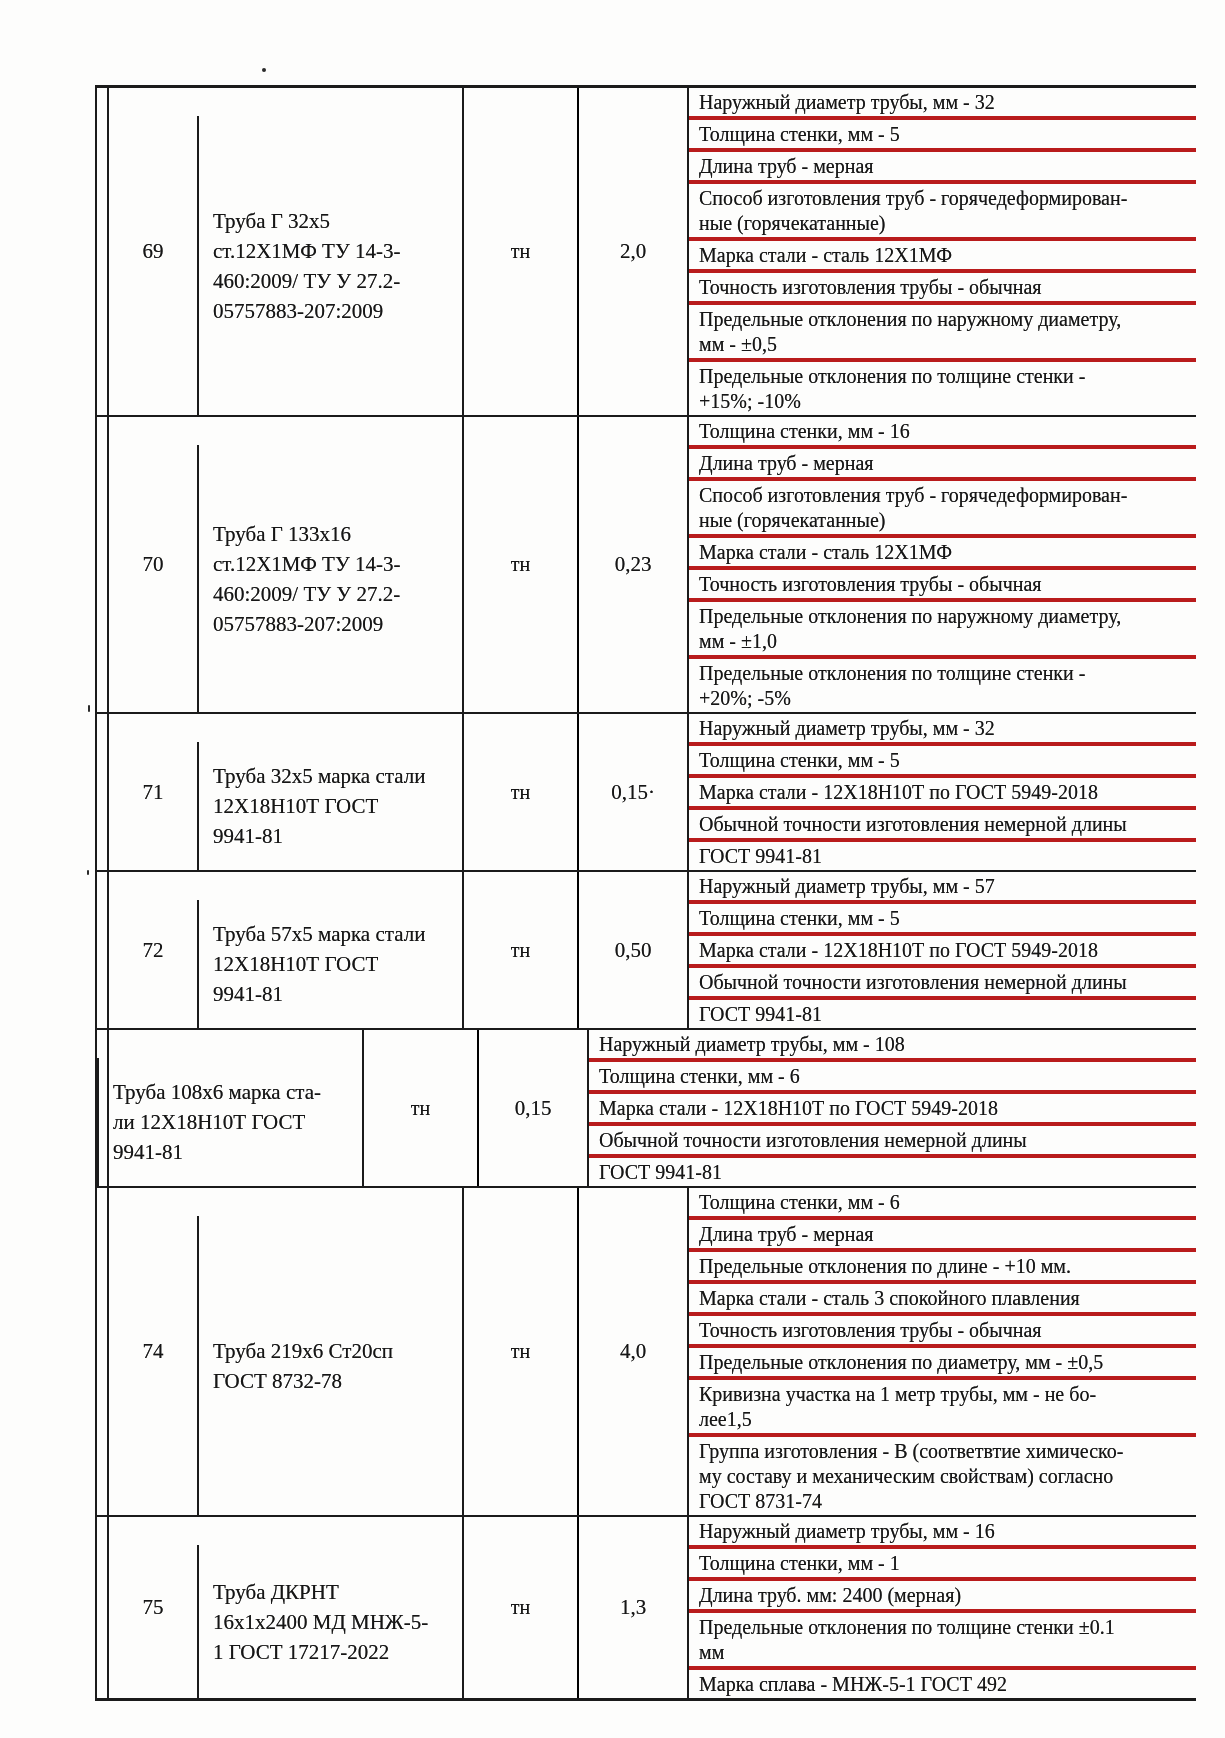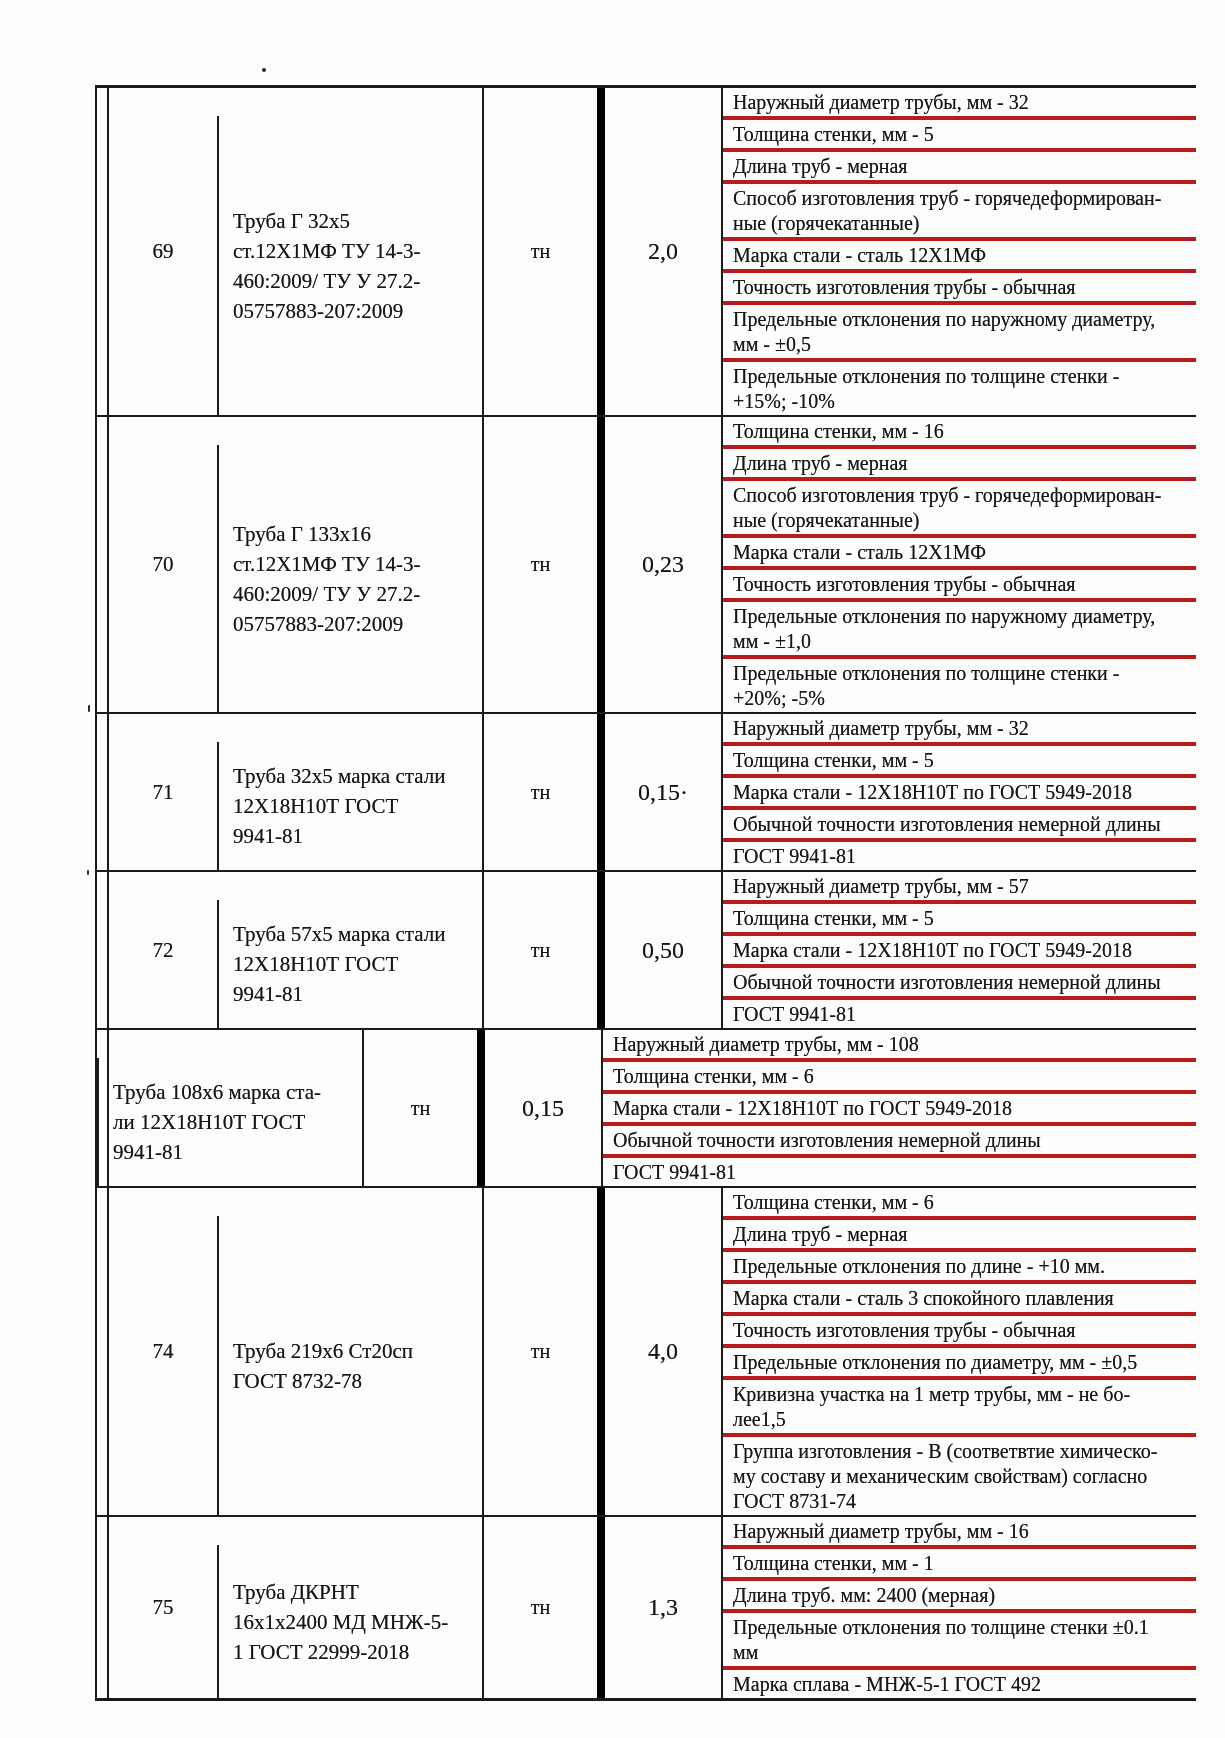--- a/index.html
+++ b/index.html
@@ -29,45 +29,45 @@
     z-index:3;
   }
   .row{
     display:flex;
     align-items:stretch;
     border-bottom:2px solid #1b1b1b;
   }
   .row:last-child{border-bottom:none;}
   .c{box-sizing:border-box;}
   .c.num{
-    width:120px;
+    width:100px;
     display:flex;align-items:center;justify-content:center;
     font-size:21px;
     padding-left:12px;
   }
   .c.desc{
     width:265px;
     border-left:2px solid #1b1b1b;
     display:flex;flex-direction:column;justify-content:center;
     padding:10px 10px 10px 14px;
     font-size:21px;line-height:30px;
     white-space:pre-line;
     margin-top:28px;
   }
   .c.unit{
     width:115px;
     border-left:2px solid #1b1b1b;
     display:flex;align-items:center;justify-content:center;
     font-size:20px;
   }
   .c.qty{
-    width:124px;
-    border-left:8px solid #000000;
+    width:110px;
+    border-left:2px solid #000000;
     display:flex;align-items:center;justify-content:center;
-    font-size:24px;
+    font-size:21px;
   }
   .c.chars{
     flex:1;
     border-left:2px solid #1b1b1b;
     display:flex;flex-direction:column;
   }
   .char{
     border-bottom:4px solid #b91c1c;
     padding:2px 10px 1px 10px;
     font-size:20px;
@@ -198,21 +198,21 @@
 лее1,5</div>
           <div class="char">Группа изготовления - В (соответвтие химическо-
 му составу и механическим свойствам) согласно
 ГОСТ 8731-74</div>
         </div>
       </div>
       <div class="row">
         <div class="c num">75</div>
         <div class="c desc">Труба ДКРНТ
 16х1х2400 МД МНЖ-5-
-1 ГОСТ 22999-2018</div>
+1 ГОСТ 17217-2022</div>
         <div class="c unit">тн</div>
         <div class="c qty">1,3</div>
         <div class="c chars">
           <div class="char">Наружный диаметр трубы, мм - 16</div>
           <div class="char">Толщина стенки, мм - 1</div>
           <div class="char">Длина труб. мм: 2400 (мерная)</div>
           <div class="char">Предельные отклонения по толщине стенки ±0.1
 мм</div>
           <div class="char">Марка сплава - МНЖ-5-1 ГОСТ 492</div>
         </div>

